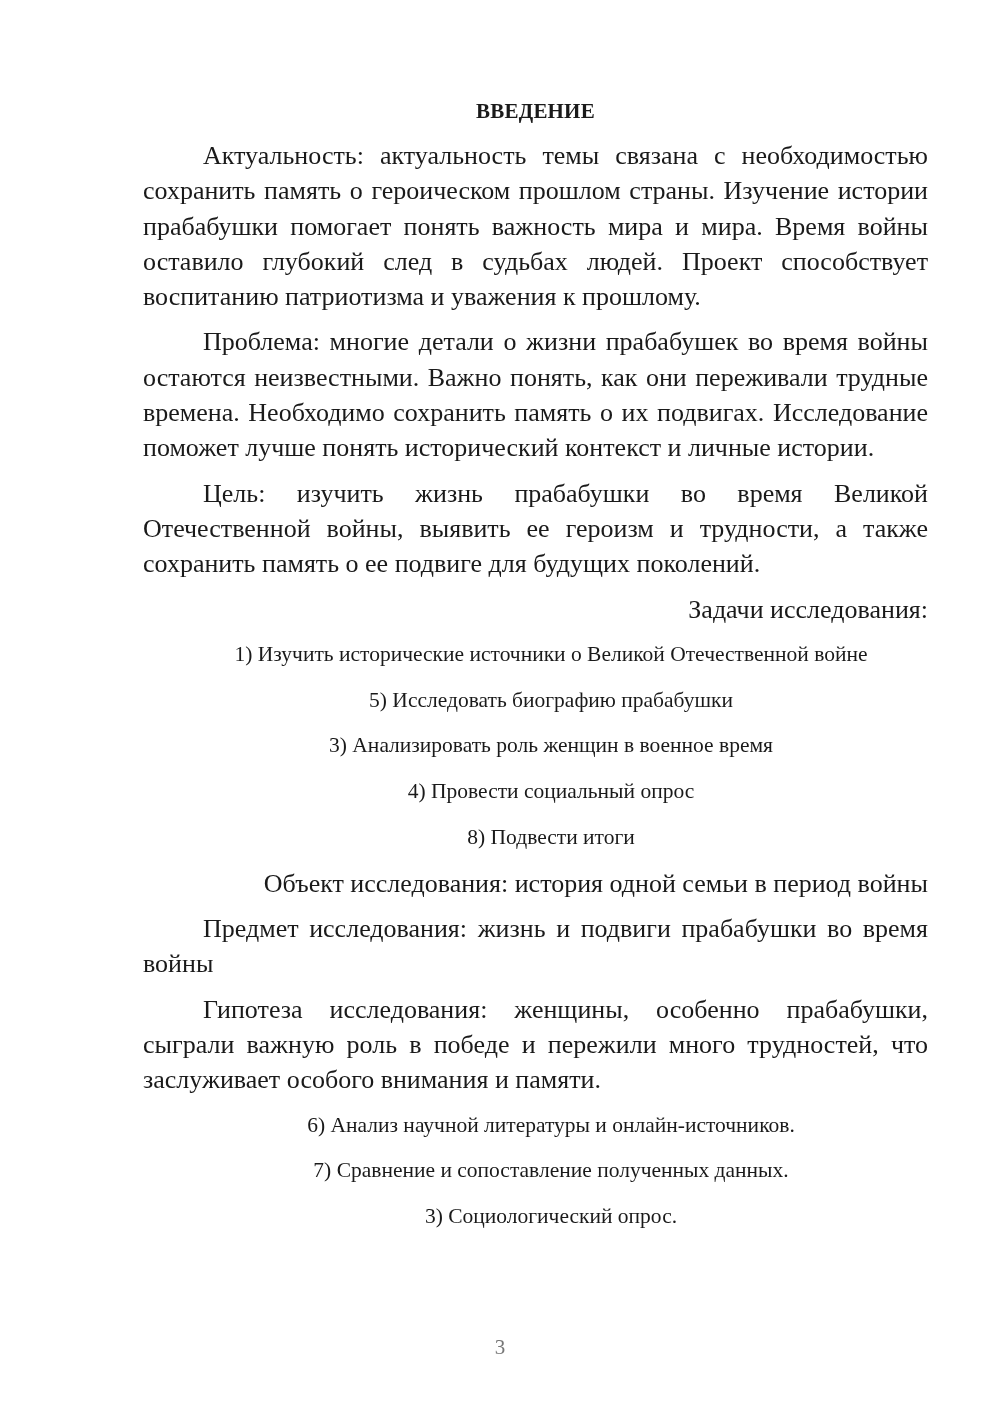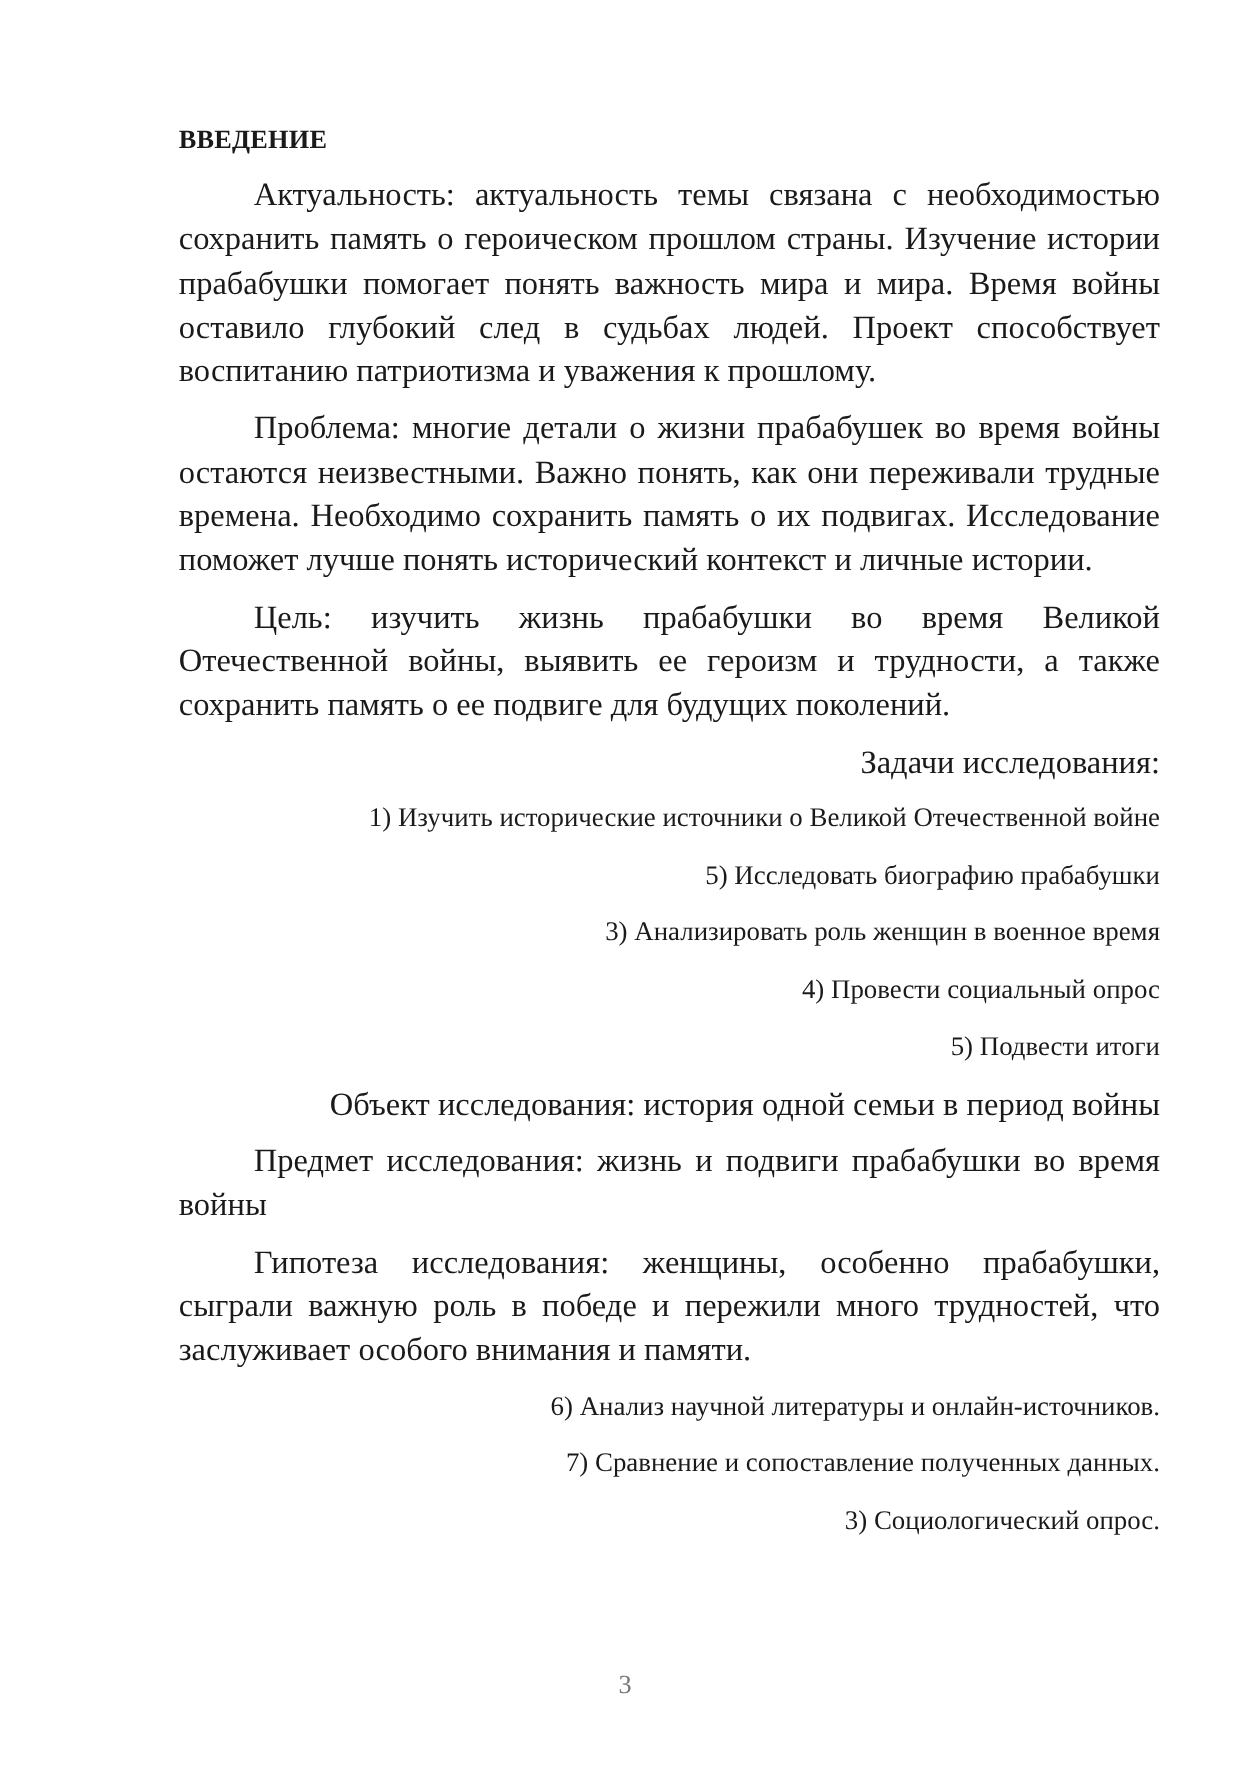--- a/index.html
+++ b/index.html
@@ -15,20 +15,21 @@
       font-family: "Liberation Serif", "DejaVu Serif", serif;
       color: #1a1a1a;
     }
     .page {
       position: absolute;
       left: 143px;
       top: 96px;
       width: 785px;
     }
     .title {
+      text-align: center;
       font-weight: bold;
       font-size: 21px;
       line-height: 30px;
       margin: 0 0 12px 0;
       letter-spacing: 0.2px;
     }
     .para {
       font-size: 26px;
       line-height: 35.3px;
       text-align: justify;
@@ -36,21 +37,21 @@
       margin: 0 0 10px 0;
     }
     .para.single {
       text-align: right;
     }
     .list-item {
       font-size: 21.5px;
       line-height: 35.3px;
       margin: 0 0 10.5px 0;
       padding-left: 31px;
-      text-align: right;
+      text-align: center;
     }
     .page-number {
       position: absolute;
       left: 0;
       width: 1000px;
       top: 1335px;
       text-align: center;
       font-size: 21px;
       color: #777777;
     }
@@ -67,21 +68,21 @@
 
   <p class="para">Цель: изучить жизнь прабабушки во время Великой Отечественной войны, выявить ее героизм и трудности, а также сохранить память о ее подвиге для будущих поколений.</p>
 
   <p class="para single">Задачи исследования:</p>
 
   <div>
     <div class="list-item">1) Изучить исторические источники о Великой Отечественной войне</div>
     <div class="list-item">5) Исследовать биографию прабабушки</div>
     <div class="list-item">3) Анализировать роль женщин в военное время</div>
     <div class="list-item">4) Провести социальный опрос</div>
-    <div class="list-item">5) Подвести итоги</div>
+    <div class="list-item">8) Подвести итоги</div>
   </div>
 
   <p class="para single">Объект исследования: история одной семьи в период войны</p>
 
   <p class="para">Предмет исследования: жизнь и подвиги прабабушки во время войны</p>
 
   <p class="para">Гипотеза исследования: женщины, особенно прабабушки, сыграли важную роль в победе и пережили много трудностей, что заслуживает особого внимания и памяти.</p>
 
 
   <div>

